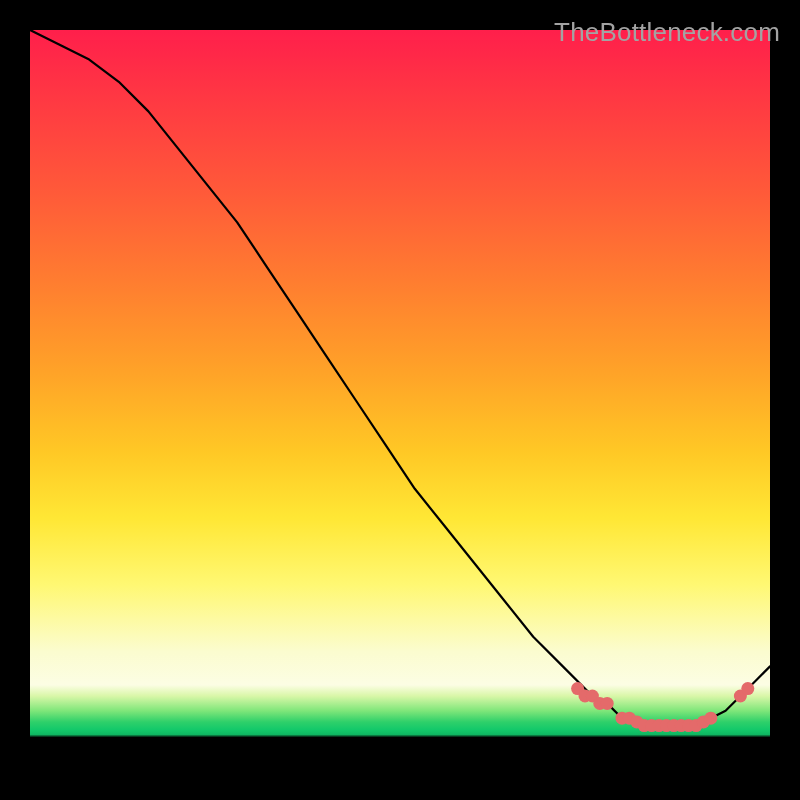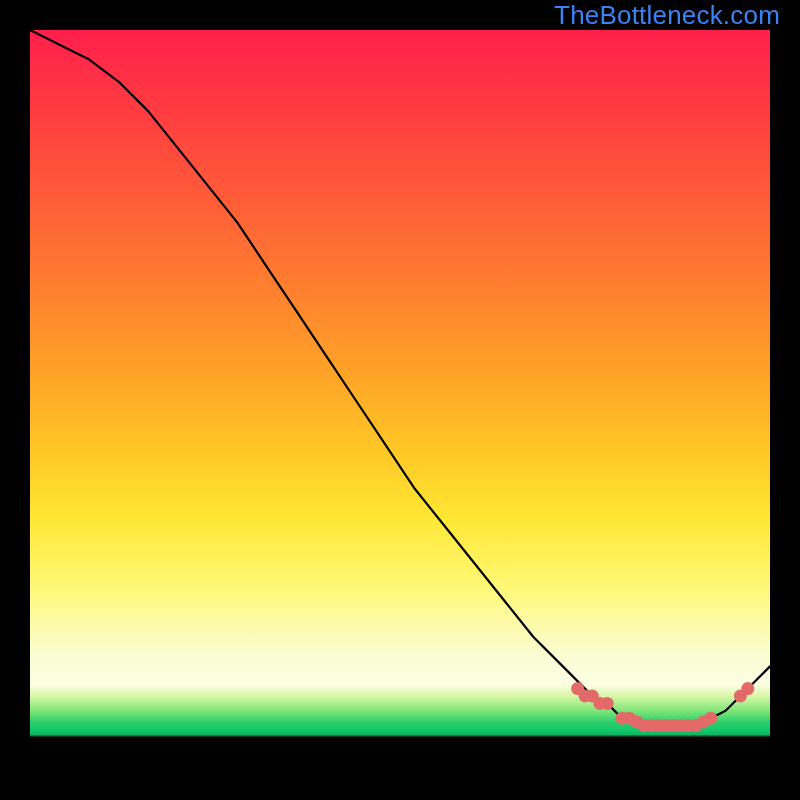--- a/index.html
+++ b/index.html
@@ -40,23 +40,23 @@
         #7fe67a 92%,
         #2fd06a 93.5%,
         #14c96a 94.5%,
         #0fb862 95.2%,
         #000000 95.6%,
         #000000 100%
       );
   }
   .watermark {
     position: absolute;
-    top: 0;
+    top: 17px;
     right: 20px;
-    color: #3b82f6;
+    color: #a3a3a3;
     font-size: 26px;
     letter-spacing: 0.2px;
     user-select: none;
     pointer-events: none;
   }
   svg.curve {
     position: absolute;
     left: 0;
     top: 0;
     width: 740px;

